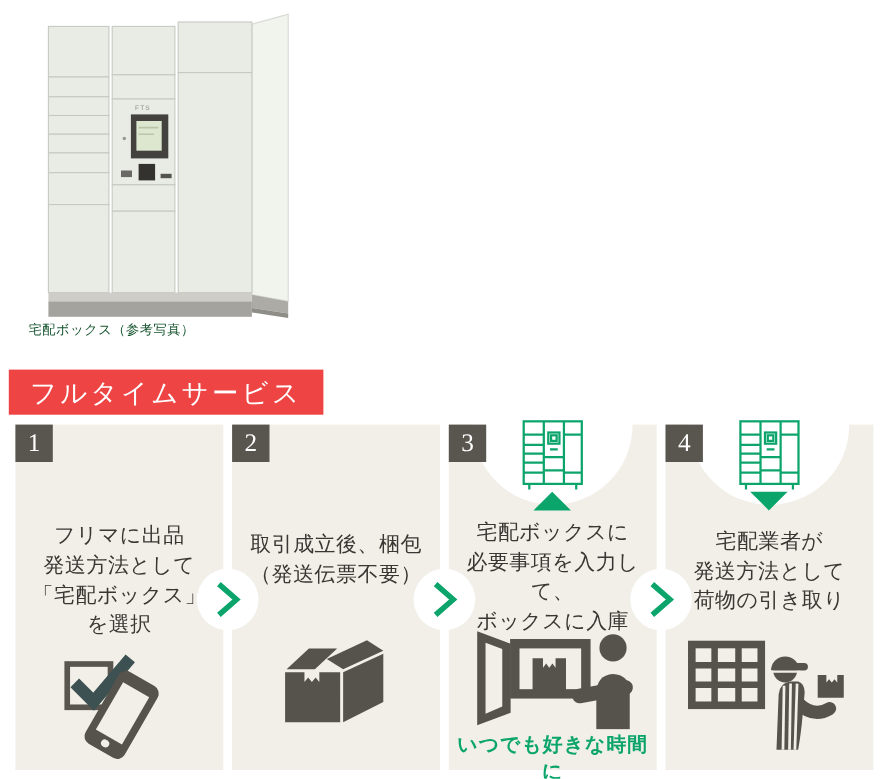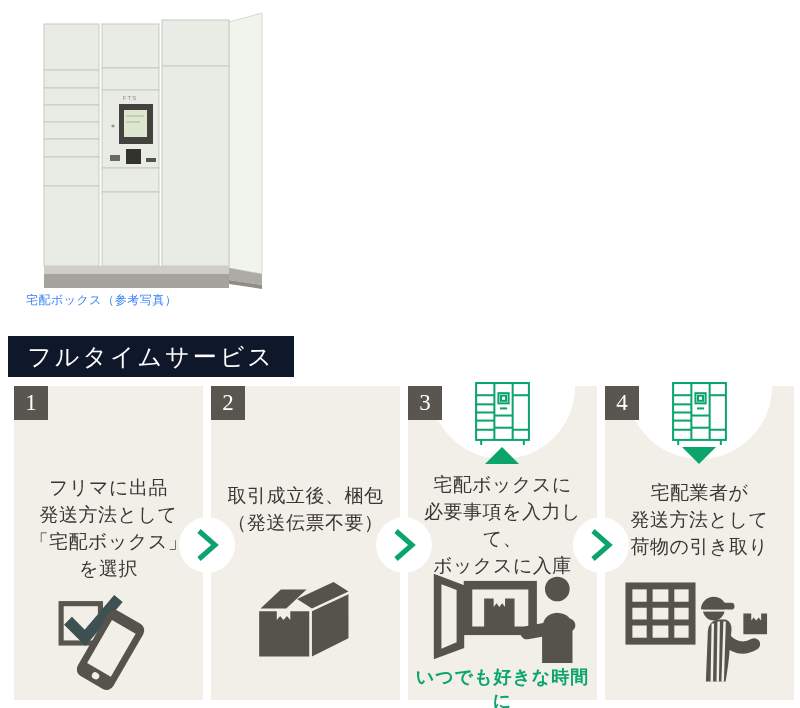--- a/index.html
+++ b/index.html
@@ -1,25 +1,25 @@
 <!DOCTYPE html>
 <html><head>
 <meta charset="utf-8">
 <style>
   * { margin:0; padding:0; box-sizing:border-box; }
   html,body { width:800px; height:708px; background:#ffffff; overflow:hidden; position:relative;
               font-family:"Liberation Serif","DejaVu Serif",serif; }
 
   
   .photo-wrap { position:absolute; left:26px; top:8px; width:252px; height:284px; }
-  .photo-caption { position:absolute; left:26px; top:292px; font-size:12px; color:#3b82f6;
+  .photo-caption { position:absolute; left:26px; top:292px; font-size:12px; color:#14532d;
                    letter-spacing:.5px; }
 
   
-  .banner { position:absolute; left:8px; top:336px; width:286px; height:41px; background:#0f172a;
+  .banner { position:absolute; left:8px; top:336px; width:286px; height:41px; background:#ef4444;
             display:flex; align-items:center; justify-content:center; }
   .banner span { color:#ffffff; font-family:"Liberation Sans","DejaVu Sans",sans-serif;
                  font-size:24px; letter-spacing:3px; }
 
   
   .panel { position:absolute; top:386px; width:189px; height:314px; background:#f1efe8; }
   .panel-1 { left:14px; } .panel-2 { left:211px; } .panel-3 { left:408px; } .panel-4 { left:605px; }
 
   .badge { position:absolute; left:0; top:0; width:34px; height:34px; background:#595650;
            color:#ffffff; font-size:23px; text-align:center; line-height:34px; }

